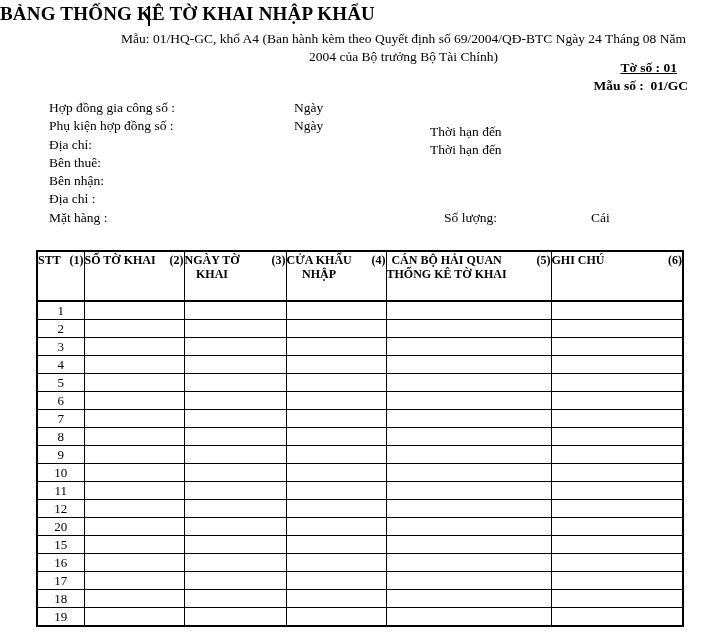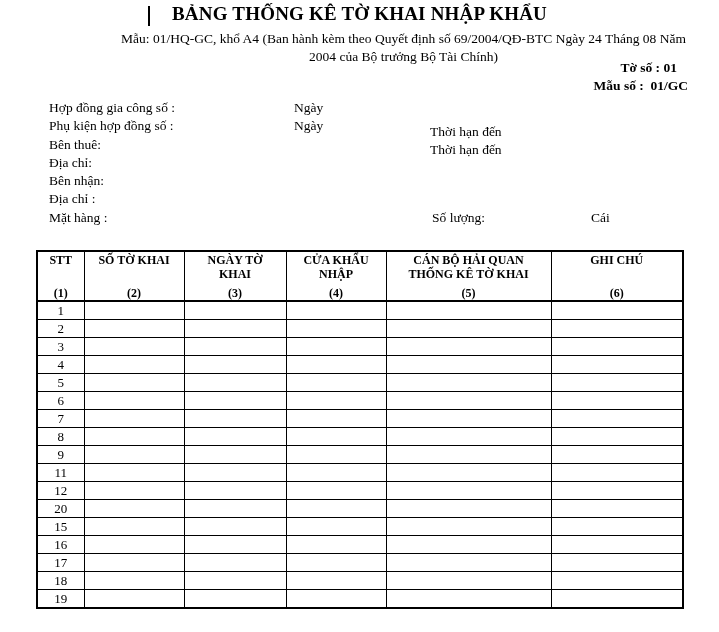--- a/index.html
+++ b/index.html
@@ -2,41 +2,41 @@
 <html><head>
 <meta charset="utf-8">
 <style>
   html,body{margin:0;padding:0;background:#fff;}
   .page{
     position:relative;width:719px;height:632px;background:#ffffff;color:#000;
     font-family:"Liberation Serif","DejaVu Serif",serif;overflow:hidden;
   }
   .caret{position:absolute;left:148px;top:6px;width:2px;height:20px;background:#000;}
   .title{
-    position:absolute;top:3px;left:0;width:100%;text-align:center;
+    position:absolute;top:3px;left:0;width:100%;
     font-size:19px;font-weight:bold;letter-spacing:0.2px;
   }
   .subtitle{
     position:absolute;top:30px;left:0;width:100%;text-align:center;
     font-size:13.5px;line-height:17.5px;margin-left:44px;
   }
   .corner{position:absolute;font-weight:bold;font-size:13.5px;white-space:pre;}
-  .corner.sheet{top:60px;right:42px;}
+  .corner.sheet{top:60px;right:42px;text-decoration:underline;}
   .corner.form{top:77.5px;right:31px;}
   .fields{position:absolute;top:100px;left:0;width:100%;font-size:13.5px;}
   .fline{position:relative;height:18.3px;}
   .fline span{position:absolute;top:0;white-space:pre;}
-  .x49{left:49px;}.x294{left:294px;}.x430{left:430px;margin-top:24px;}.x432{left:432px;}.x567{left:591px;}
+  .x49{left:49px;}.x294{left:294px;}.x430{left:430px;margin-top:24px;}.x432{left:444px;}.x567{left:591px;}
   table.decl{
     position:absolute;top:250px;left:36px;width:646px;
     border-collapse:collapse;table-layout:fixed;border:2px solid #000;
   }
   .decl th,.decl td{border:1px solid #000;padding:0;margin:0;}
   .decl thead th{border-bottom:2px solid #000;vertical-align:top;}
-  .hcell{display:flex;flex-direction:column;justify-content:space-between;height:45px;padding:2px 0 1px 0;}
+  .hcell{display:flex;flex-direction:row;justify-content:space-between;height:45px;padding:2px 0 1px 0;}
   .hl{font-weight:bold;font-size:12px;line-height:13.5px;white-space:pre-line;text-align:center;}
   .ho{font-weight:bold;font-size:12px;line-height:12px;text-align:center;}
   .decl tbody tr{height:17.5px;}
   .decl tbody td{font-size:13px;line-height:17px;text-align:center;vertical-align:middle;}
 </style>
 </head>
 <body>
 
 <div class="page">
 
@@ -57,24 +57,24 @@
       <span class="x49">Hợp đồng gia công số :</span>
       <span class="x294">Ngày</span>
       <span class="x430">Thời hạn đến</span>
     </div>
     <div class="fline">
       <span class="x49">Phụ kiện hợp đồng số :</span>
       <span class="x294">Ngày</span>
       <span class="x430">Thời hạn đến</span>
     </div>
     <div class="fline">
+      <span class="x49">Địa chỉ:</span>
+    </div>
+    <div class="fline">
       <span class="x49">Bên thuê:</span>
-    </div>
-    <div class="fline">
-      <span class="x49">Địa chỉ:</span>
     </div>
     <div class="fline">
       <span class="x49">Bên nhận:</span>
     </div>
     <div class="fline">
       <span class="x49">Địa chỉ :</span>
     </div>
     <div class="fline">
       <span class="x49">Mặt hàng :</span>
       <span class="x432">Số lượng:</span>
@@ -201,20 +201,28 @@
         </tr>
         <tr>
           <td>9</td>
           <td></td>
           <td></td>
           <td></td>
           <td></td>
           <td></td>
         </tr>
         <tr>
+          <td>10</td>
+          <td></td>
+          <td></td>
+          <td></td>
+          <td></td>
+          <td></td>
+        </tr>
+        <tr>
           <td>11</td>
           <td></td>
           <td></td>
           <td></td>
           <td></td>
           <td></td>
         </tr>
         <tr>
           <td>12</td>
           <td></td>

